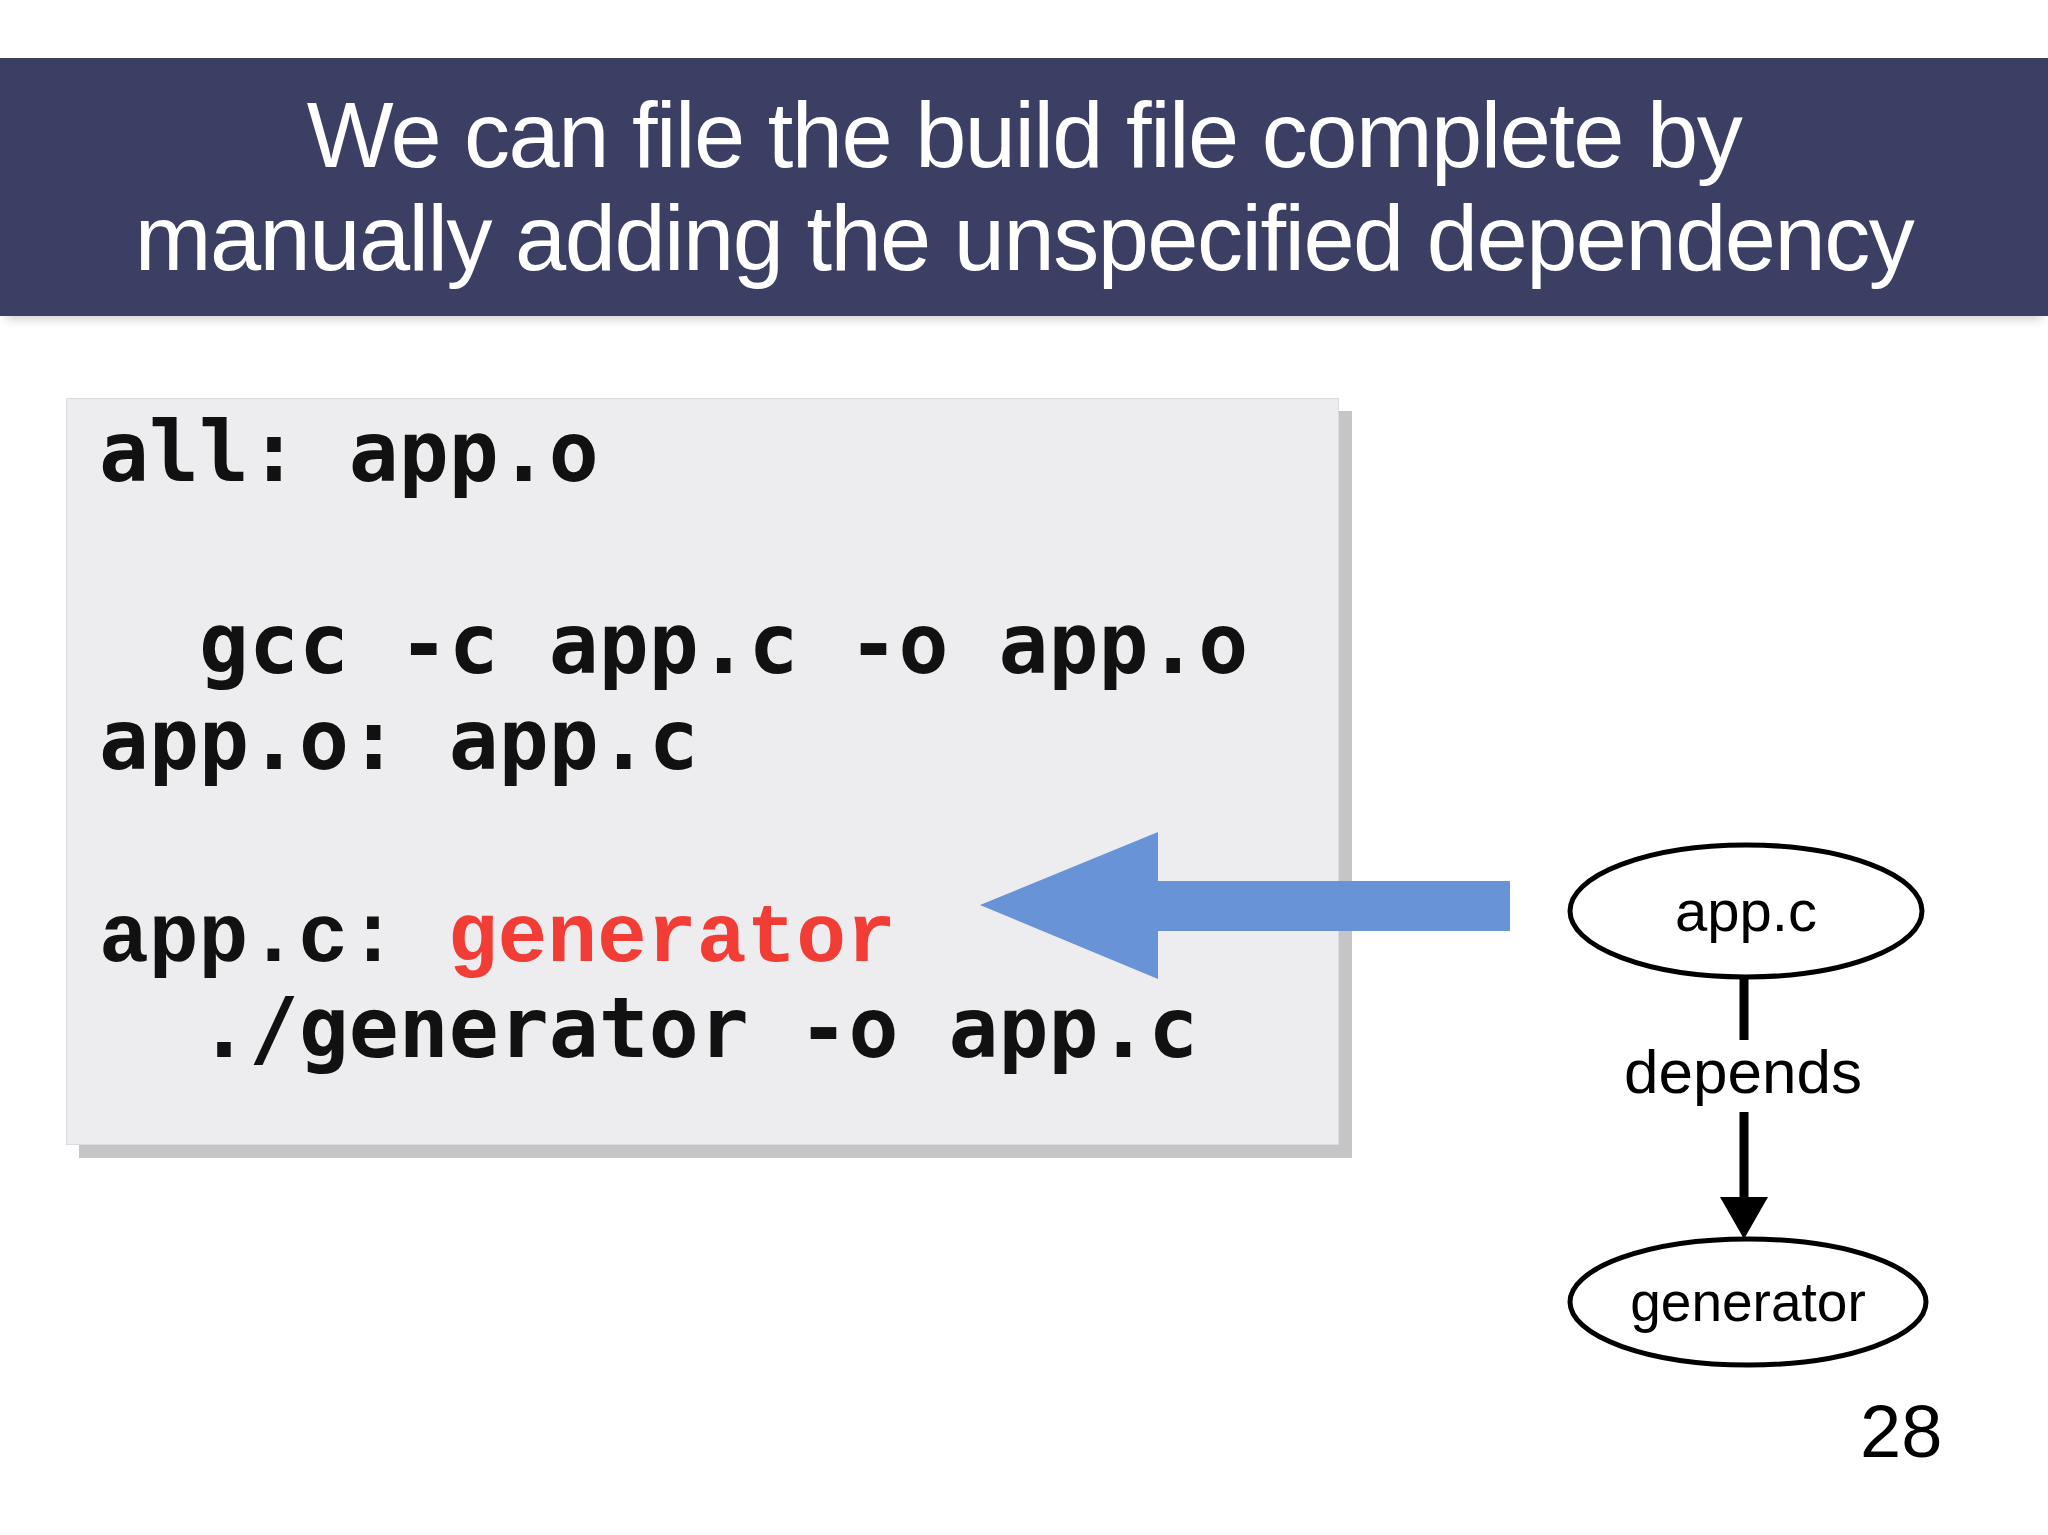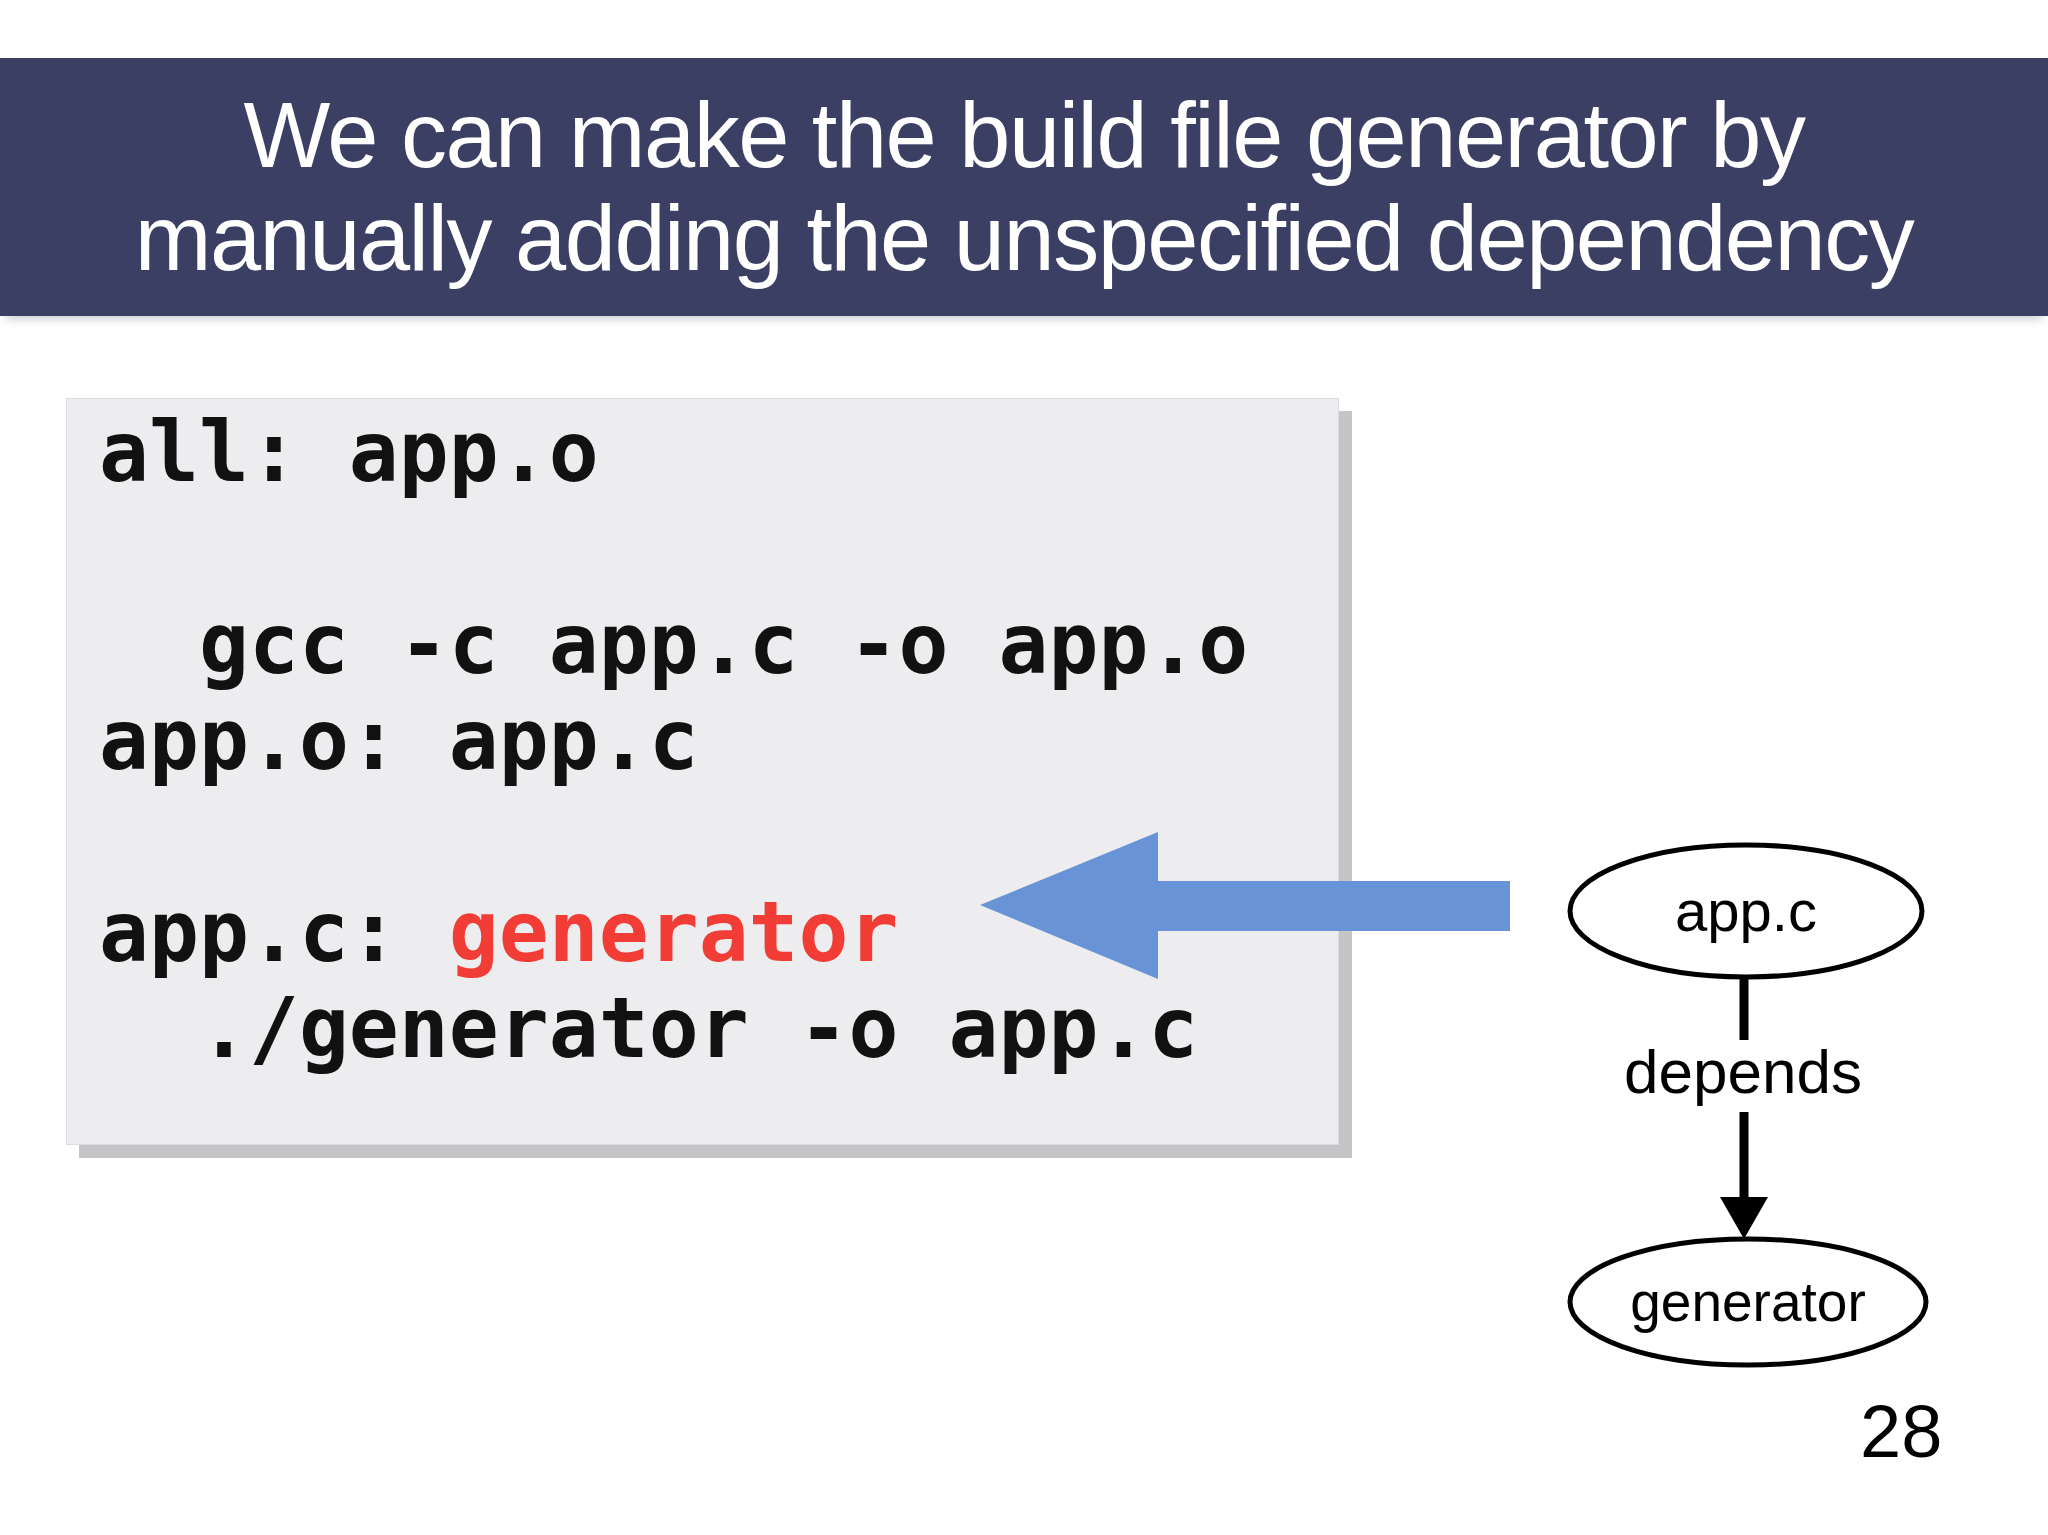--- a/index.html
+++ b/index.html
@@ -44,21 +44,21 @@
     font-family:"DejaVu Sans Mono",monospace;
     font-size:83px;
     font-weight:700;
     color:#111111;
   }
   .cl{
     height:96px;
     line-height:96px;
     white-space:pre;
   }
-  .cl span{white-space:pre;}
+  .cl span{white-space:pre;font-family:Liberation Mono, monospace;}
   .hl{color:var(--highlight-red);}
   
   .arrow-svg{position:absolute;left:975px;top:828px;width:540px;height:156px;}
   
   .diagram-svg{position:absolute;left:1560px;top:840px;width:440px;height:580px;}
   .diagram-label{
     font-family:"Liberation Sans",sans-serif;
     fill:#000000;
   }
   
@@ -67,21 +67,21 @@
     font-size:74px;line-height:80px;color:#000000;
     font-family:"Liberation Sans",sans-serif;
   }
 </style>
 </head>
 <body>
 
 <div class="slide">
 
   <div class="header">
-    <div class="title-line">We can make the build file generator by</div>
+    <div class="title-line">We can file the build file complete by</div>
     <div class="title-line">manually adding the unspecified dependency</div>
   </div>
 
   <div class="code-box">
     <div class="code">
       <div class="cl">all: app.o</div>
       <div class="cl"></div>
       <div class="cl">  gcc -c app.c -o app.o</div>
       <div class="cl">app.o: app.c</div>
       <div class="cl"></div>

